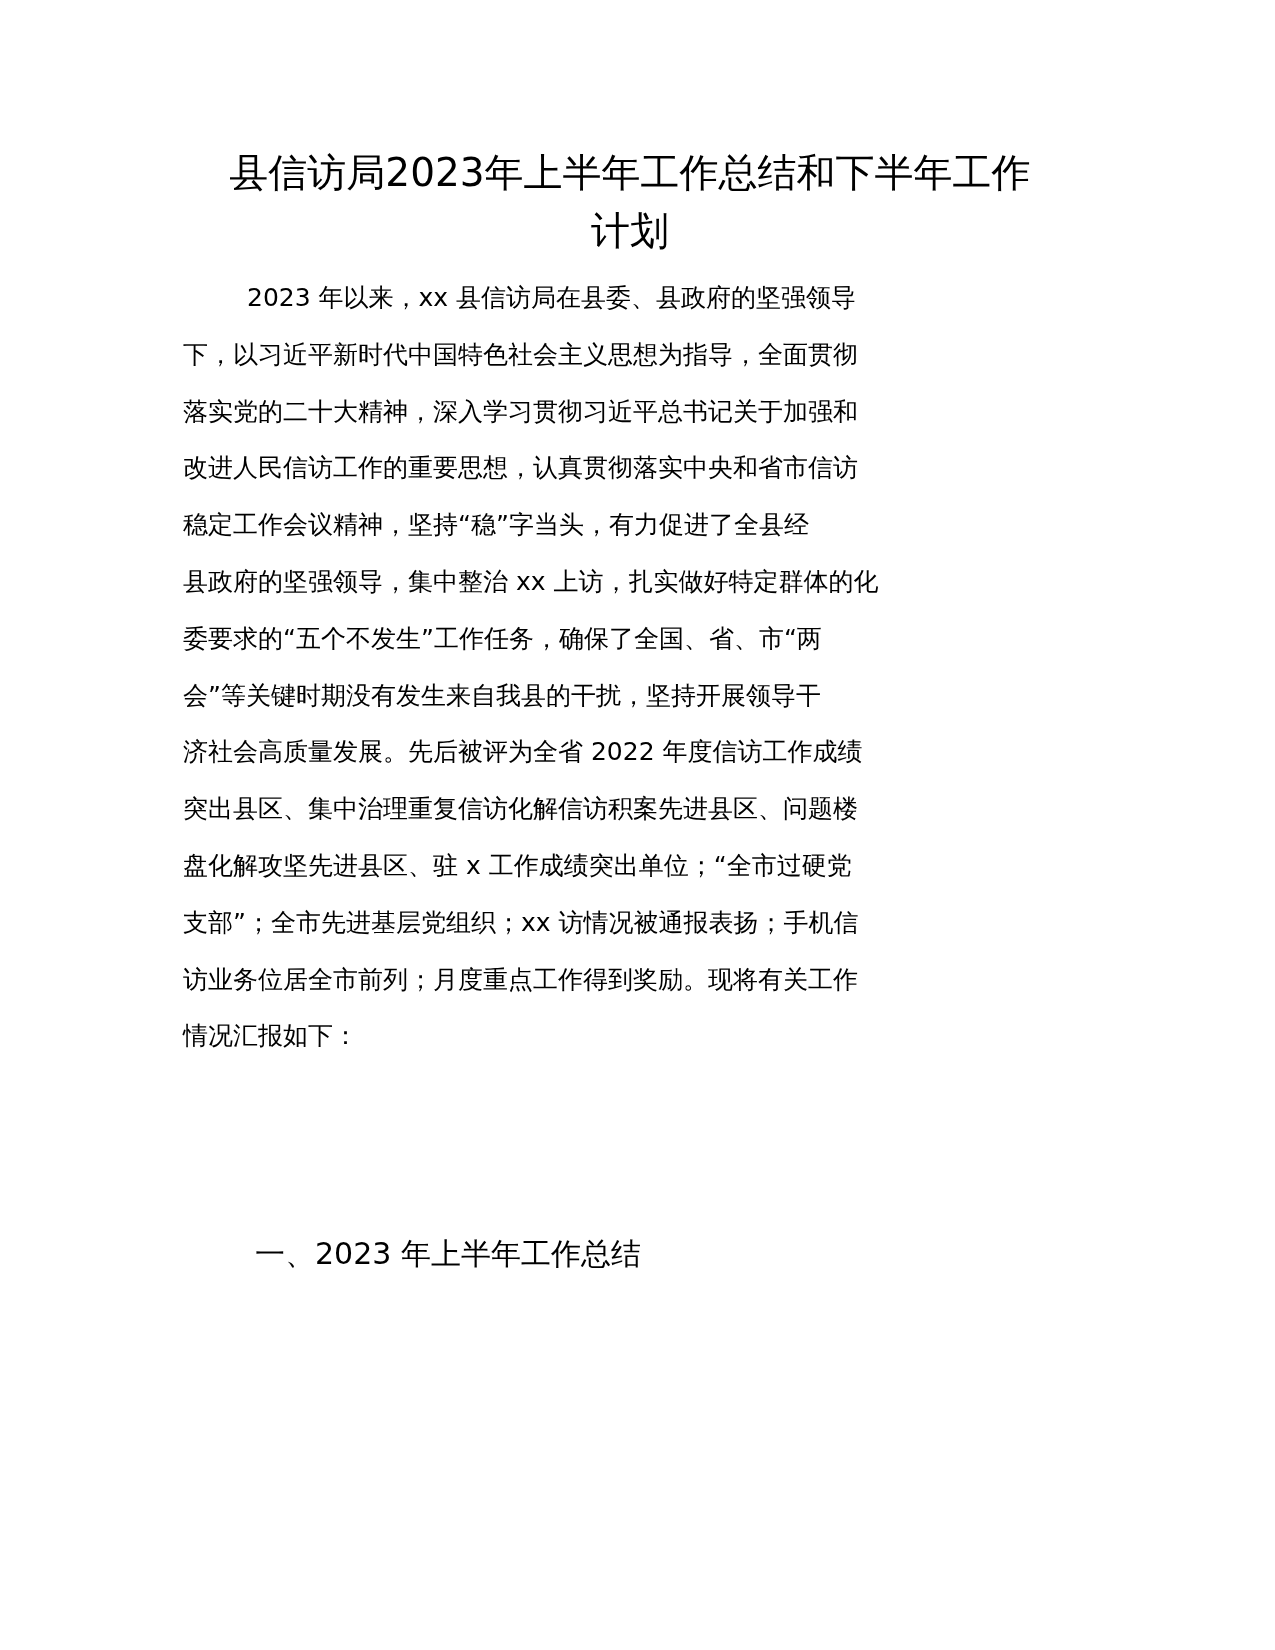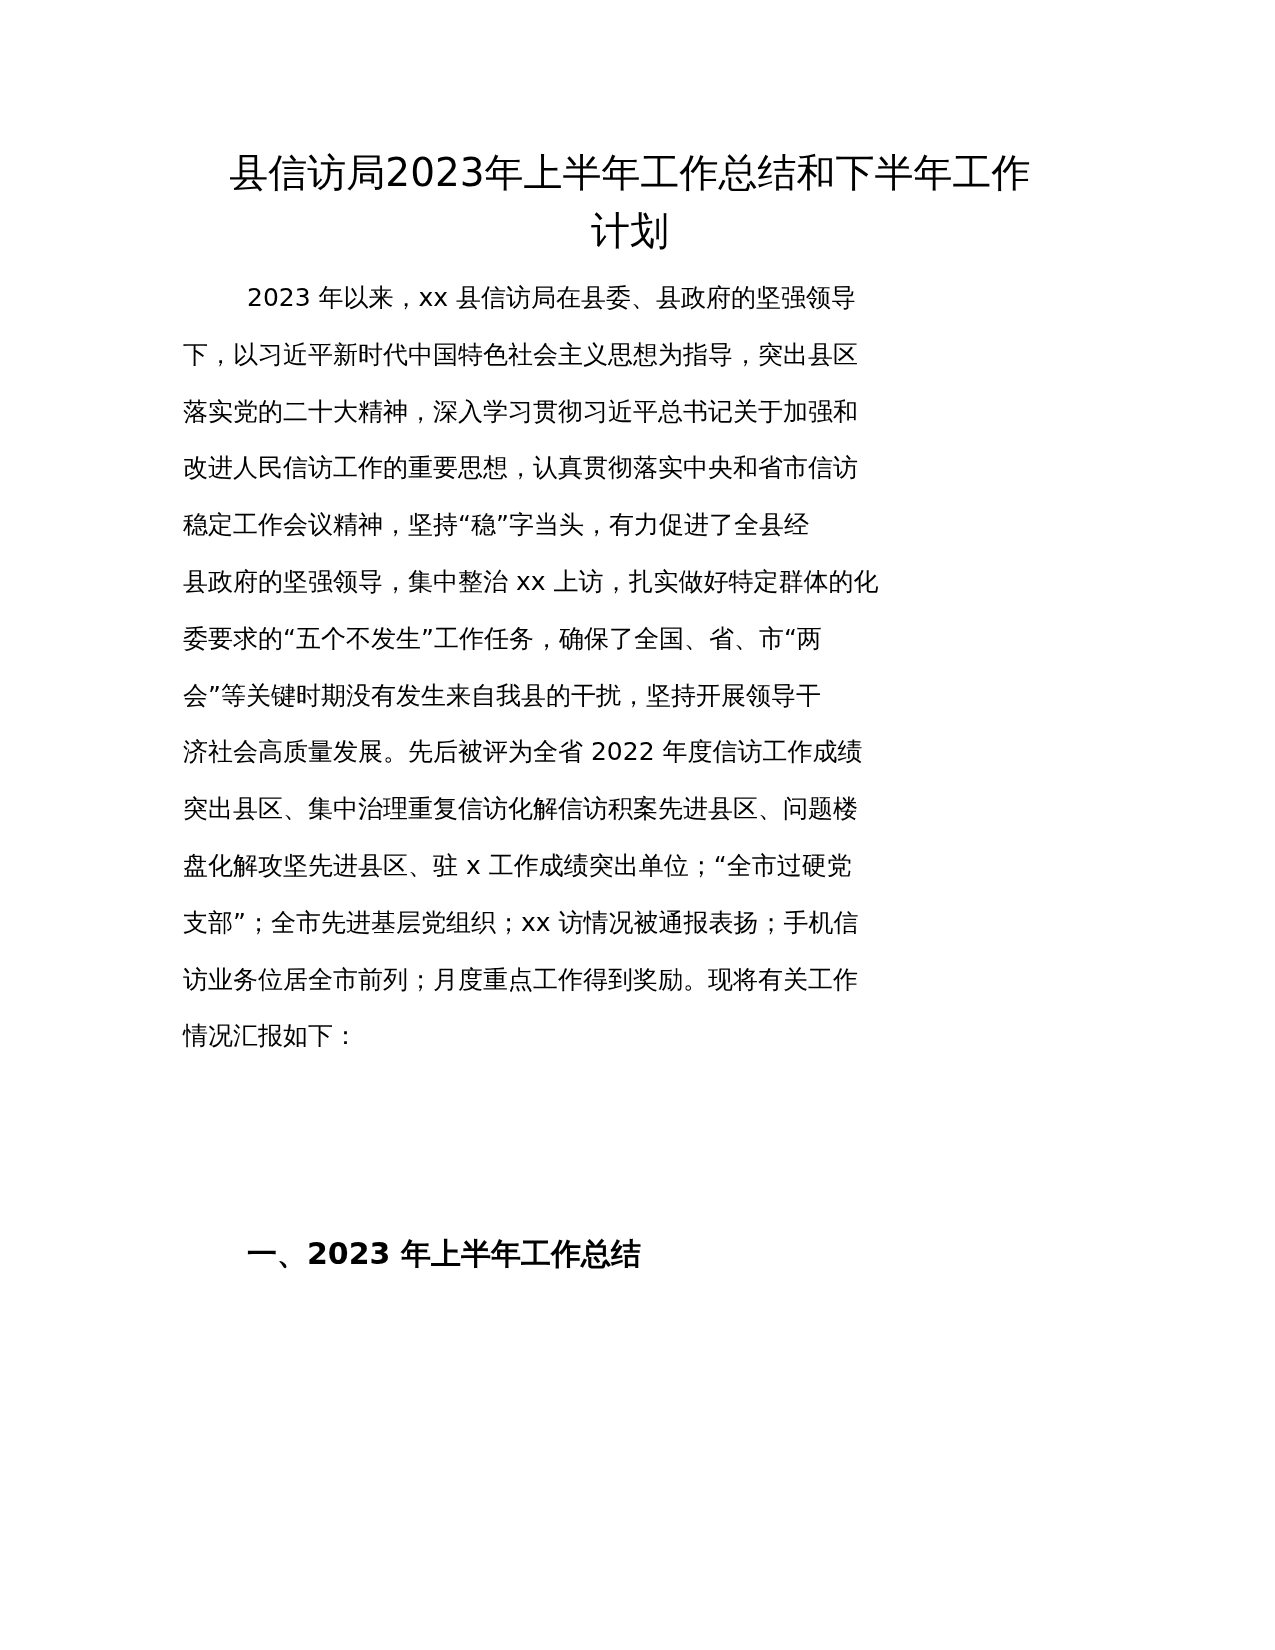--- a/index.html
+++ b/index.html
@@ -50,42 +50,42 @@
   .body-text .line {
     display: block;
     white-space: nowrap;
     height: 56.8px;
   }
   .body-text .line.indent {
     padding-left: 64px;
   }
   .section-heading {
     position: absolute;
-    left: 247px;
+    left: 255px;
     top: 1226px;
     font-size: 30px;
     line-height: 56px;
     margin: 0;
-    font-weight: bold;
+    font-weight: normal;
     white-space: nowrap;
   }
 </style>
 </head>
 <body>
 
 <div class="page">
 
   <h1 class="title">
     <span class="line">县信访局2023年上半年工作总结和下半年工作</span>
     <span class="line">计划</span>
   </h1>
 
   <div class="body-text">
     <span class="line indent">2023 年以来，xx 县信访局在县委、县政府的坚强领导</span>
-    <span class="line">下，以习近平新时代中国特色社会主义思想为指导，突出县区</span>
+    <span class="line">下，以习近平新时代中国特色社会主义思想为指导，全面贯彻</span>
     <span class="line">落实党的二十大精神，深入学习贯彻习近平总书记关于加强和</span>
     <span class="line">改进人民信访工作的重要思想，认真贯彻落实中央和省市信访</span>
     <span class="line">稳定工作会议精神，坚持“稳”字当头，有力促进了全县经</span>
     <span class="line">县政府的坚强领导，集中整治 xx 上访，扎实做好特定群体的化</span>
     <span class="line">委要求的“五个不发生”工作任务，确保了全国、省、市“两</span>
     <span class="line">会”等关键时期没有发生来自我县的干扰，坚持开展领导干</span>
     <span class="line">济社会高质量发展。先后被评为全省 2022 年度信访工作成绩</span>
     <span class="line">突出县区、集中治理重复信访化解信访积案先进县区、问题楼</span>
     <span class="line">盘化解攻坚先进县区、驻 x 工作成绩突出单位；“全市过硬党</span>
     <span class="line">支部”；全市先进基层党组织；xx 访情况被通报表扬；手机信</span>

